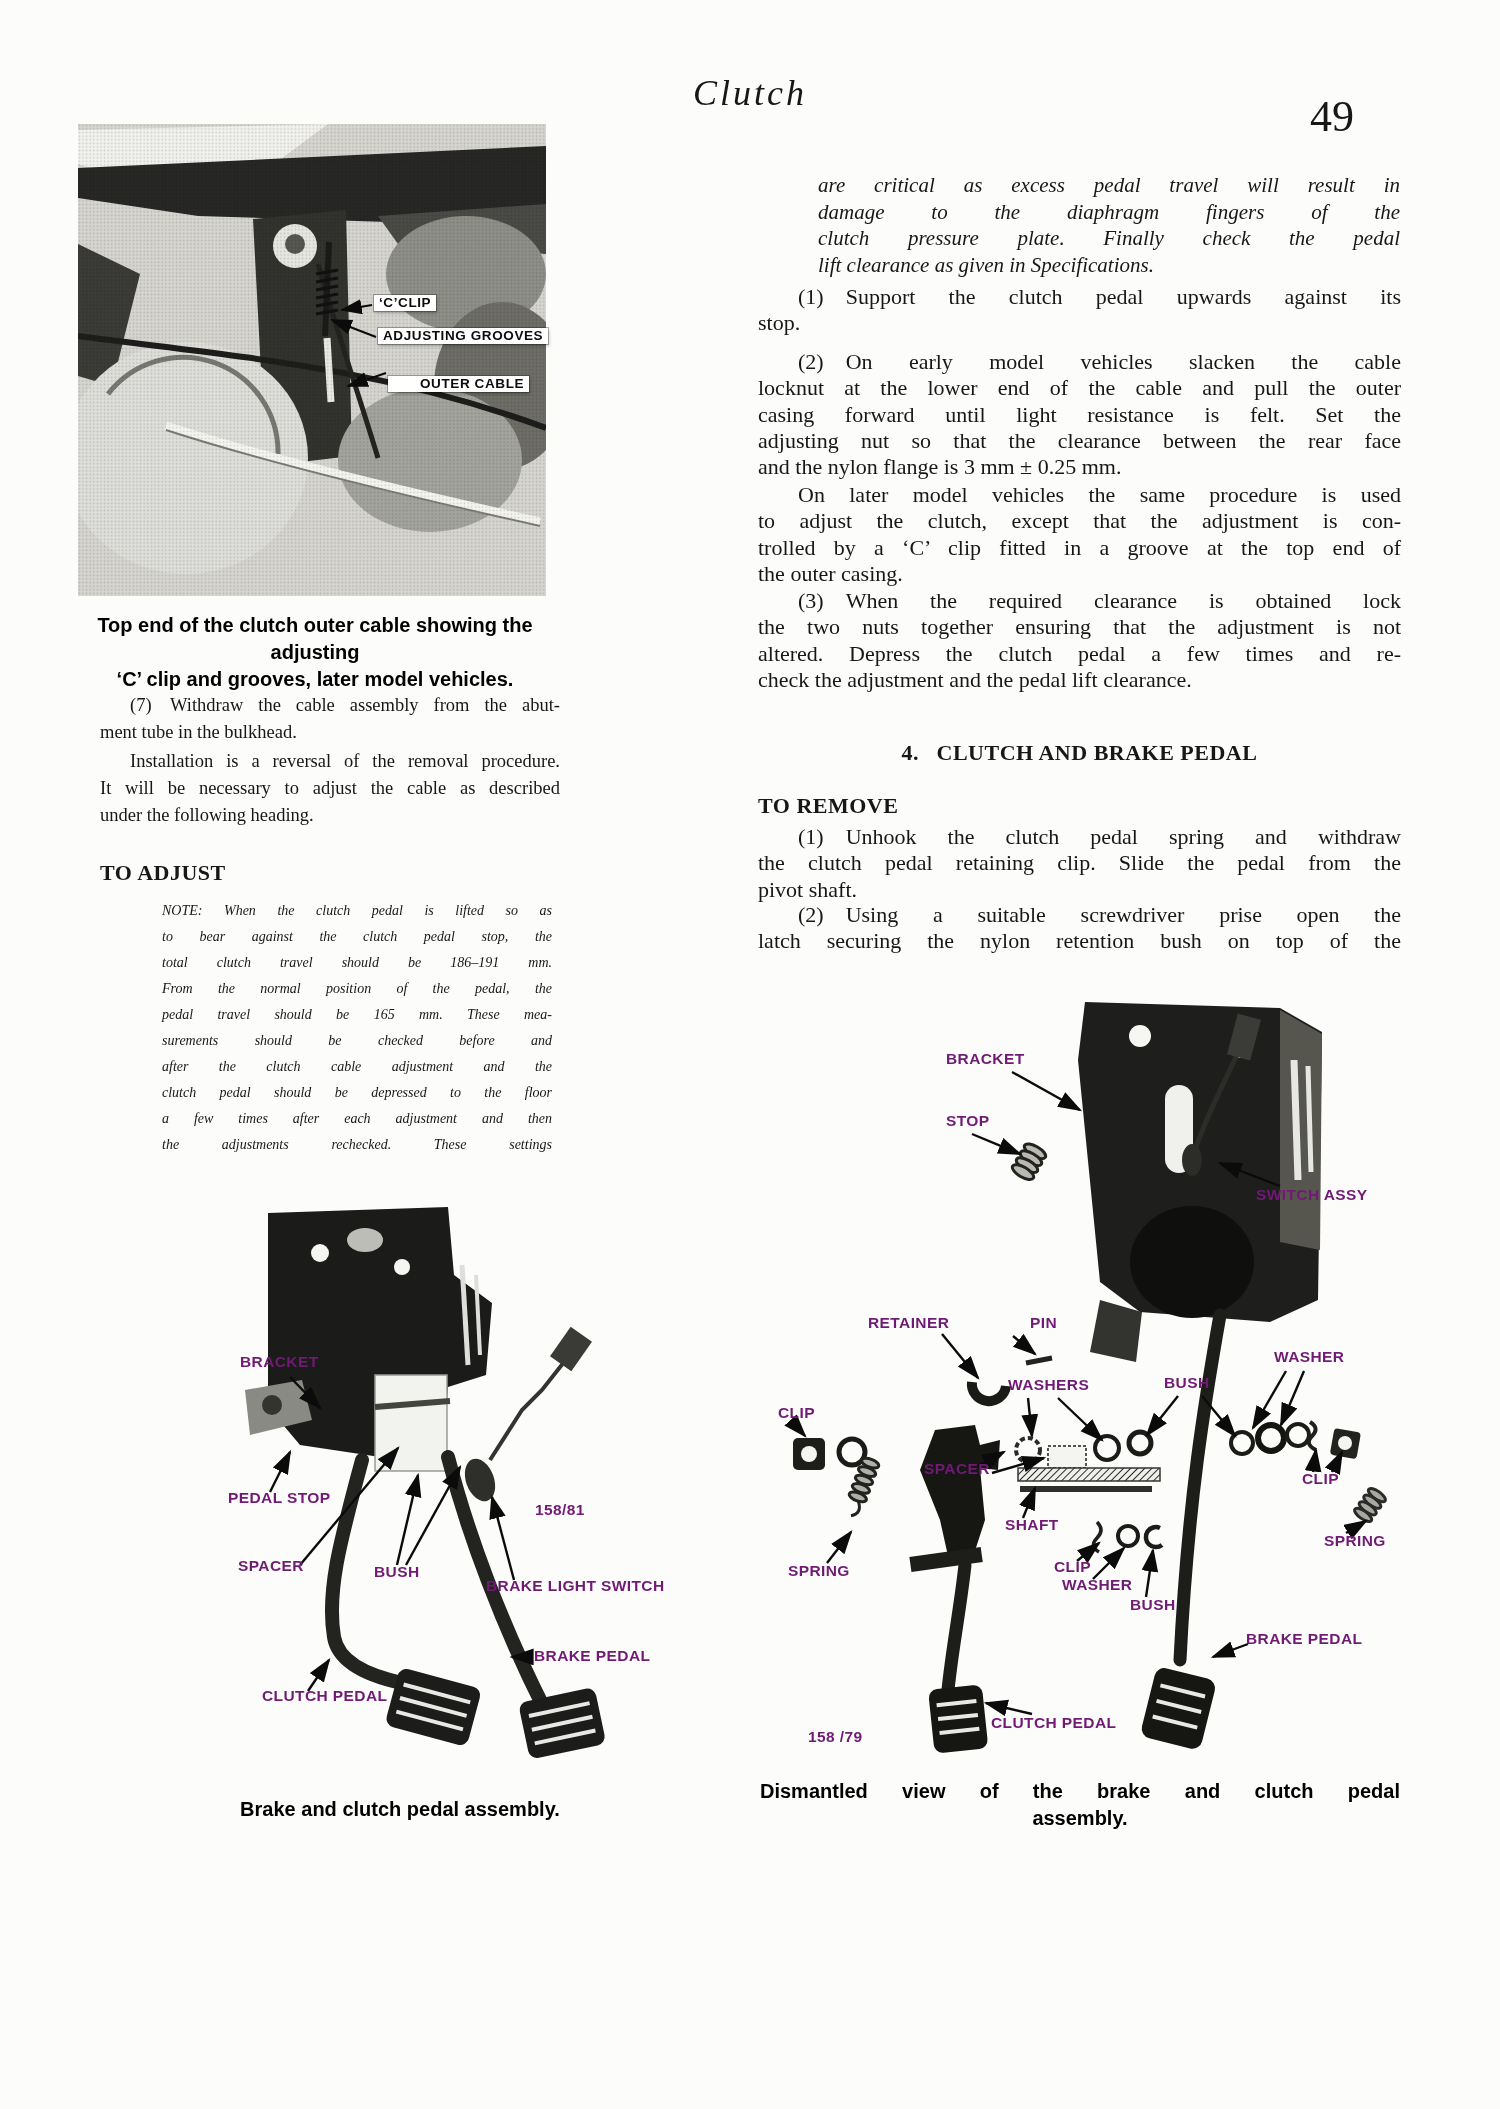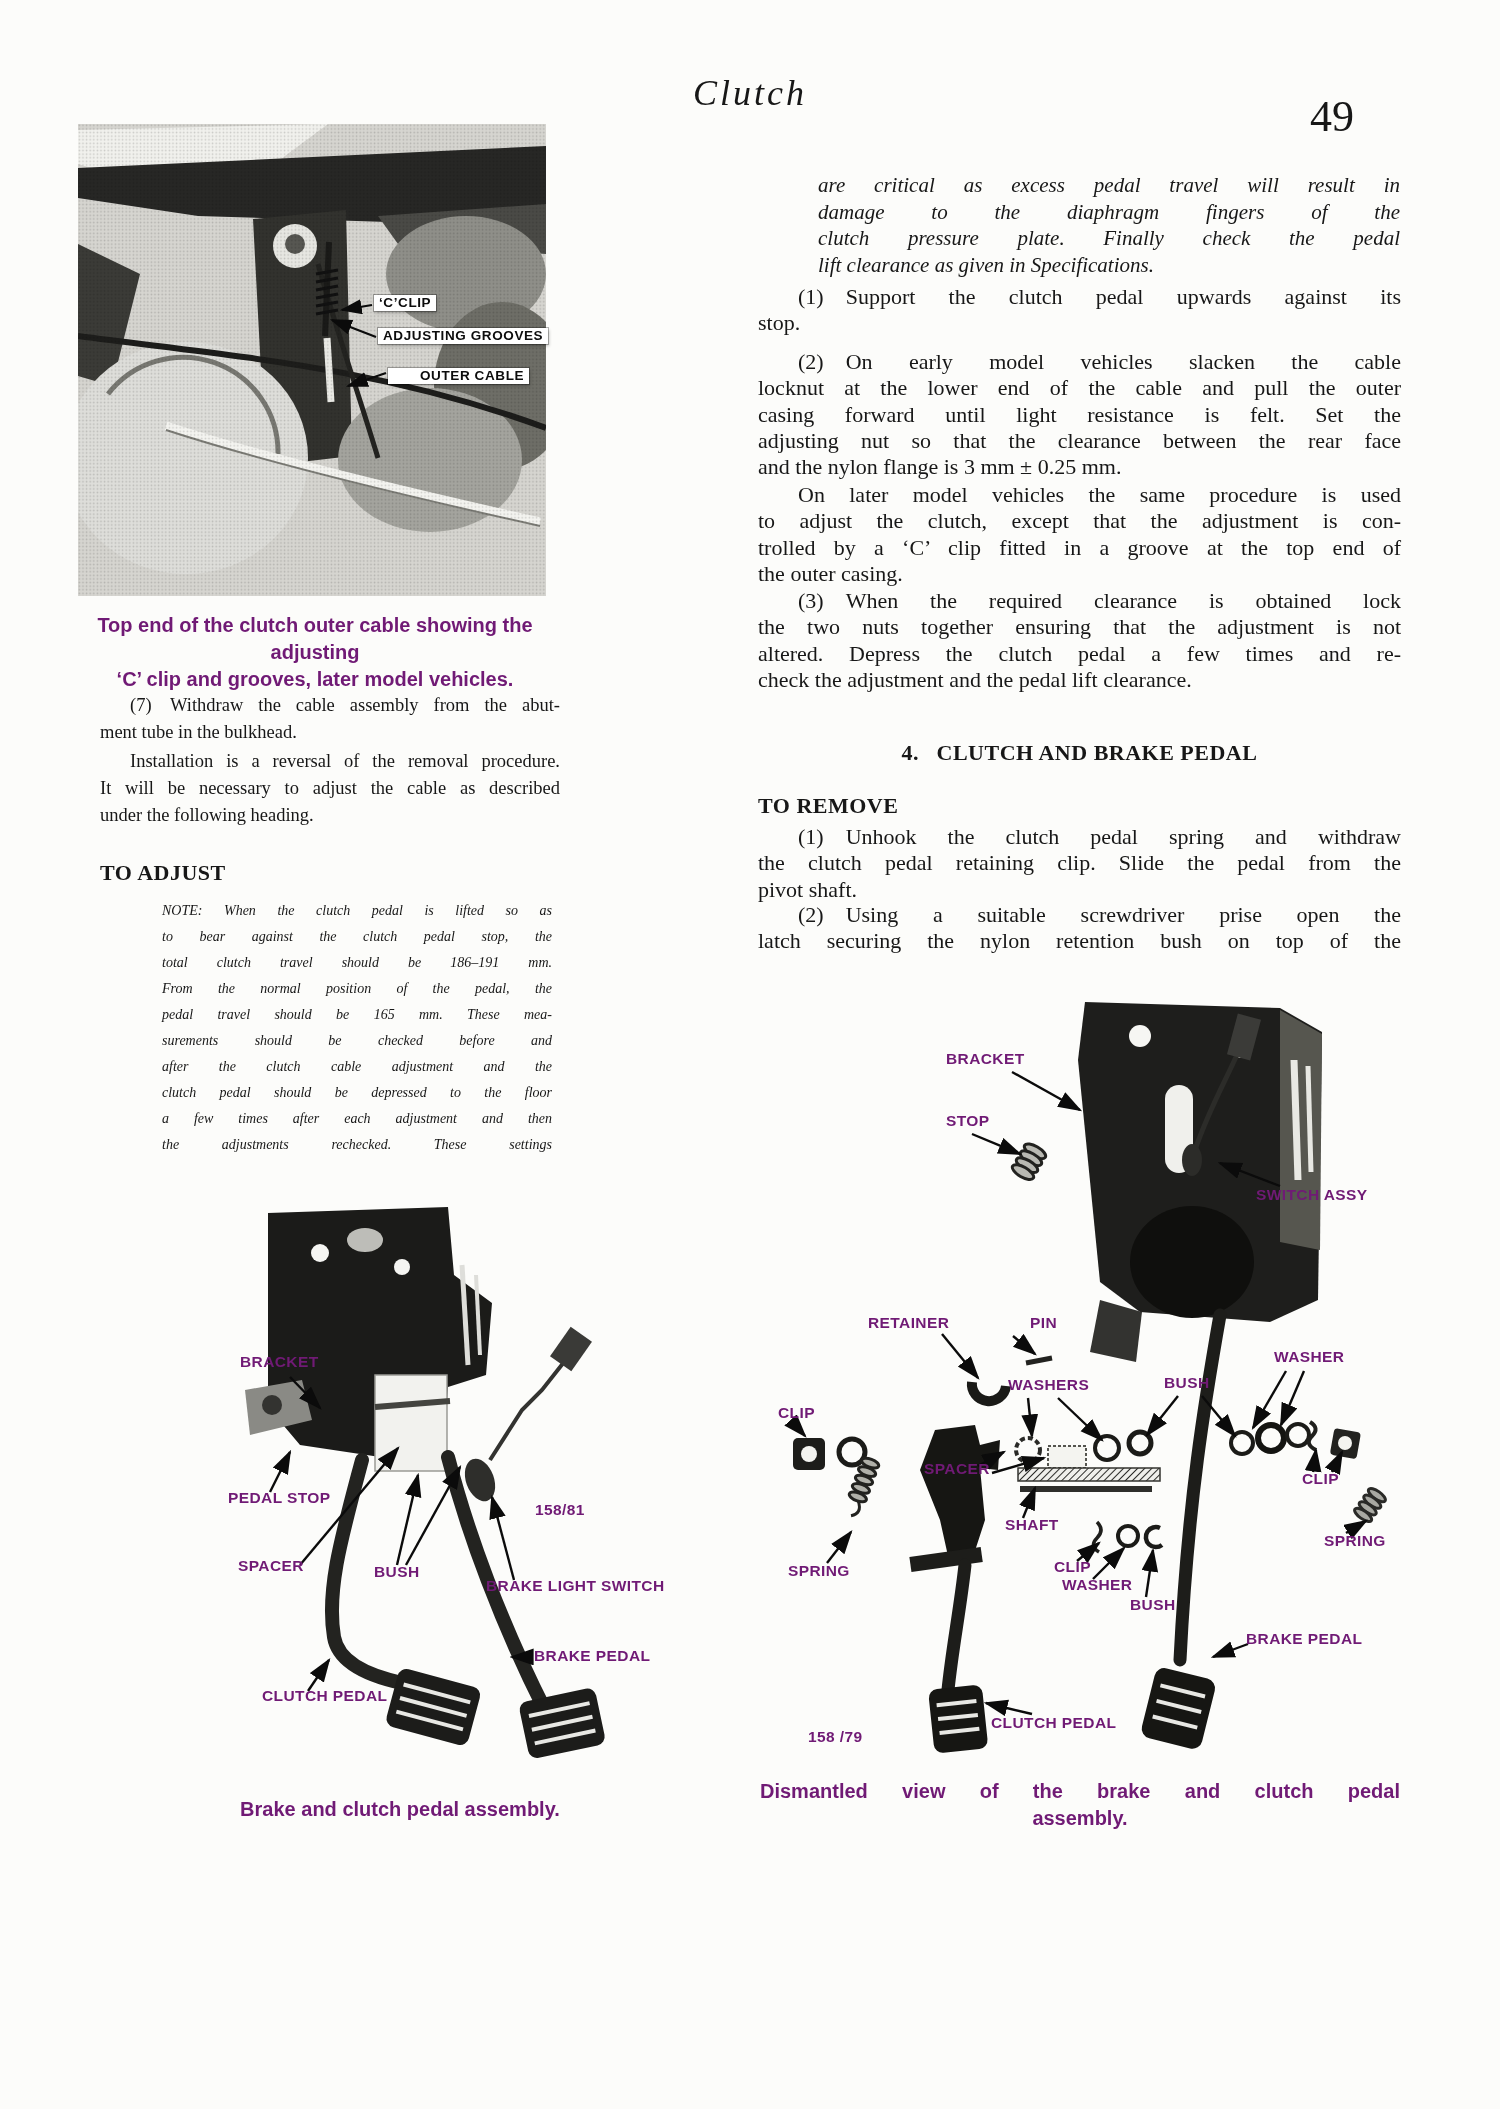--- a/index.html
+++ b/index.html
@@ -21,21 +21,21 @@
   .ind .ln:first-child { text-indent:30px; }
   .rind .ln:first-child { text-indent:40px; }
   .it { font-style:italic; }
   .note  { font-size:14px; line-height:26px; }
   .intro { font-size:21px; line-height:26.5px; }
   .hserif { font-weight:bold; font-size:22px; letter-spacing:.5px; }
   .center { text-align:center; }
 
   
   .cap { font-family:"Liberation Sans", sans-serif; font-weight:700; font-size:20px;
-         line-height:27px; color:#701a75; }
+         line-height:27px; color:#000000; }
   .cap .ln { text-align:center; }
   .capline1 { text-align:justify; text-align-last:justify; }
   .capline2 { text-align:center; }
   .dlab { position:absolute; font-family:"Liberation Sans", sans-serif; font-weight:700;
           font-size:15.5px; letter-spacing:.4px; white-space:nowrap; color:#701a75; }
   .plab { position:absolute; background:#ffffff; padding:0 5px 1px 5px;
           font-family:"Liberation Sans", sans-serif; font-weight:700; font-size:13.5px;
           letter-spacing:.6px; white-space:nowrap; color:#0c0c0c;
           box-shadow:0 0 0 1px rgba(0,0,0,.28), 1px 2px 3px rgba(0,0,0,.25); }
 
@@ -88,21 +88,21 @@
       <line x1="249" y1="214" x2="253" y2="278" stroke="#e9e9e4" stroke-width="7"></line>
       <rect width="468" height="472" fill="url(#dots)"></rect>
       <g stroke="#0b0b0b" stroke-width="2.2">
         <line x1="294" y1="181" x2="264" y2="186" marker-end="url(#ahp)"></line>
         <line x1="298" y1="213" x2="254" y2="196" marker-end="url(#ahp)"></line>
         <line x1="308" y1="249" x2="270" y2="262" marker-end="url(#ahp)"></line>
       </g>
     </svg>
     <div class="plab" style="left:296px; top:171px;">‘C’CLIP</div>
     <div class="plab" style="left:300px; top:204px;">ADJUSTING GROOVES</div>
-    <div class="plab" style="left:310px; top:244px;padding-left:32px;">OUTER CABLE</div>
+    <div class="plab" style="left:310px; top:252px;padding-left:32px;">OUTER CABLE</div>
   </div>
 
   <div class="abs cap" style="left:80px; top:612px; width:470px;">
       <div class="ln">Top end of the clutch outer cable showing the adjusting</div>
       <div class="ln">‘C’ clip and grooves, later model vehicles.</div>
     </div>
 
   <div class="abs col para done ind" style="left:100px; top:692px; width:460px;">
       <div class="ln">(7)  Withdraw the cable assembly from the abut-</div>
       <div class="ln">ment tube in the bulkhead.</div>

